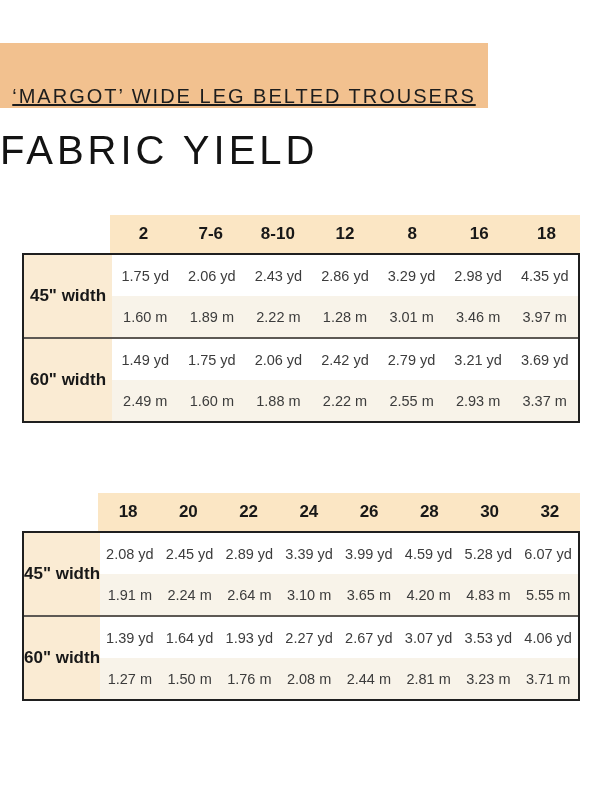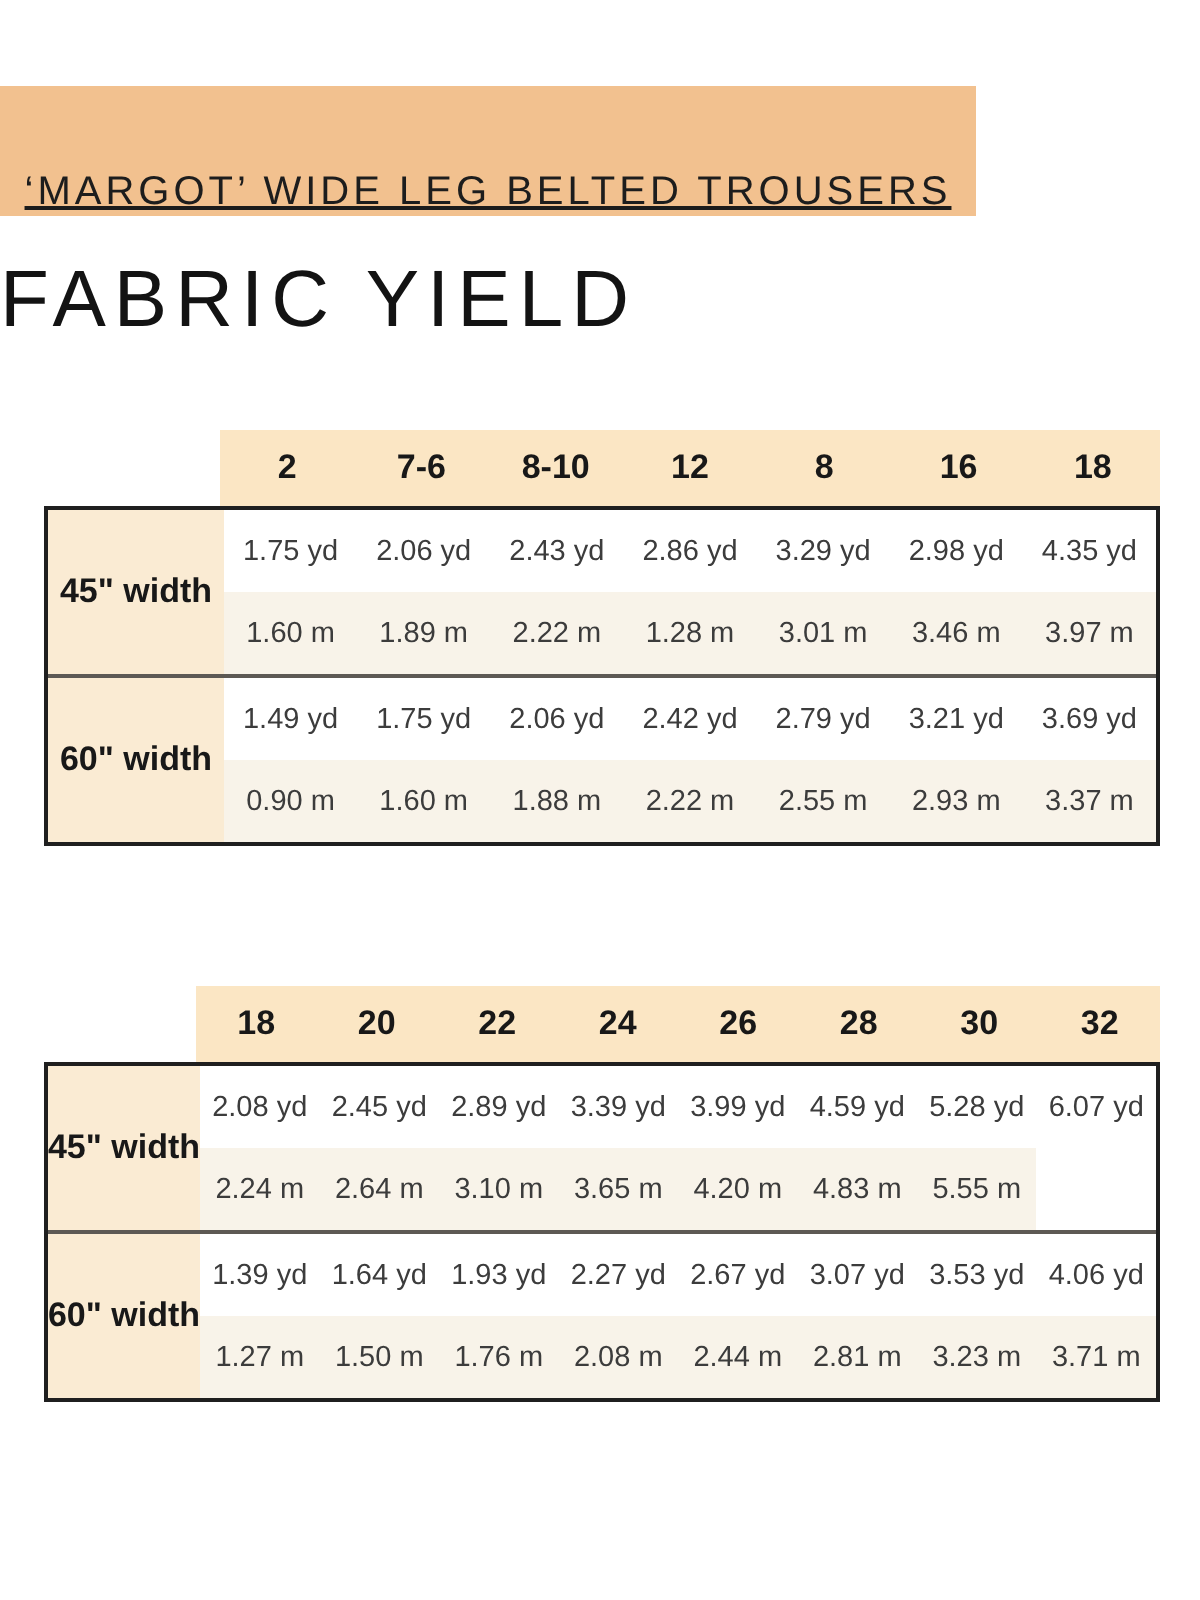--- a/index.html
+++ b/index.html
@@ -93,21 +93,21 @@
         </div>
         <div class="row-group" style="grid-template-columns: 88px repeat(7, 1fr);">
           <div class="label-cell">60" width</div>
           <div class="data-cell yd-cell">1.49 yd</div>
           <div class="data-cell yd-cell">1.75 yd</div>
           <div class="data-cell yd-cell">2.06 yd</div>
           <div class="data-cell yd-cell">2.42 yd</div>
           <div class="data-cell yd-cell">2.79 yd</div>
           <div class="data-cell yd-cell">3.21 yd</div>
           <div class="data-cell yd-cell">3.69 yd</div>
-          <div class="data-cell m-cell">0.90 m</div>
+          <div class="data-cell m-cell">2.49 m</div>
           <div class="data-cell m-cell">1.60 m</div>
           <div class="data-cell m-cell">1.88 m</div>
           <div class="data-cell m-cell">2.22 m</div>
           <div class="data-cell m-cell">2.55 m</div>
           <div class="data-cell m-cell">2.93 m</div>
           <div class="data-cell m-cell">3.37 m</div>
         </div>
       </div>
     </div>
 
@@ -127,20 +127,21 @@
         <div class="row-group" style="grid-template-columns: 76px repeat(8, 1fr);">
           <div class="label-cell">45" width</div>
           <div class="data-cell yd-cell">2.08 yd</div>
           <div class="data-cell yd-cell">2.45 yd</div>
           <div class="data-cell yd-cell">2.89 yd</div>
           <div class="data-cell yd-cell">3.39 yd</div>
           <div class="data-cell yd-cell">3.99 yd</div>
           <div class="data-cell yd-cell">4.59 yd</div>
           <div class="data-cell yd-cell">5.28 yd</div>
           <div class="data-cell yd-cell">6.07 yd</div>
+          <div class="data-cell m-cell">1.91 m</div>
           <div class="data-cell m-cell">2.24 m</div>
           <div class="data-cell m-cell">2.64 m</div>
           <div class="data-cell m-cell">3.10 m</div>
           <div class="data-cell m-cell">3.65 m</div>
           <div class="data-cell m-cell">4.20 m</div>
           <div class="data-cell m-cell">4.83 m</div>
           <div class="data-cell m-cell">5.55 m</div>
         </div>
         <div class="row-group" style="grid-template-columns: 76px repeat(8, 1fr);">
           <div class="label-cell">60" width</div>

